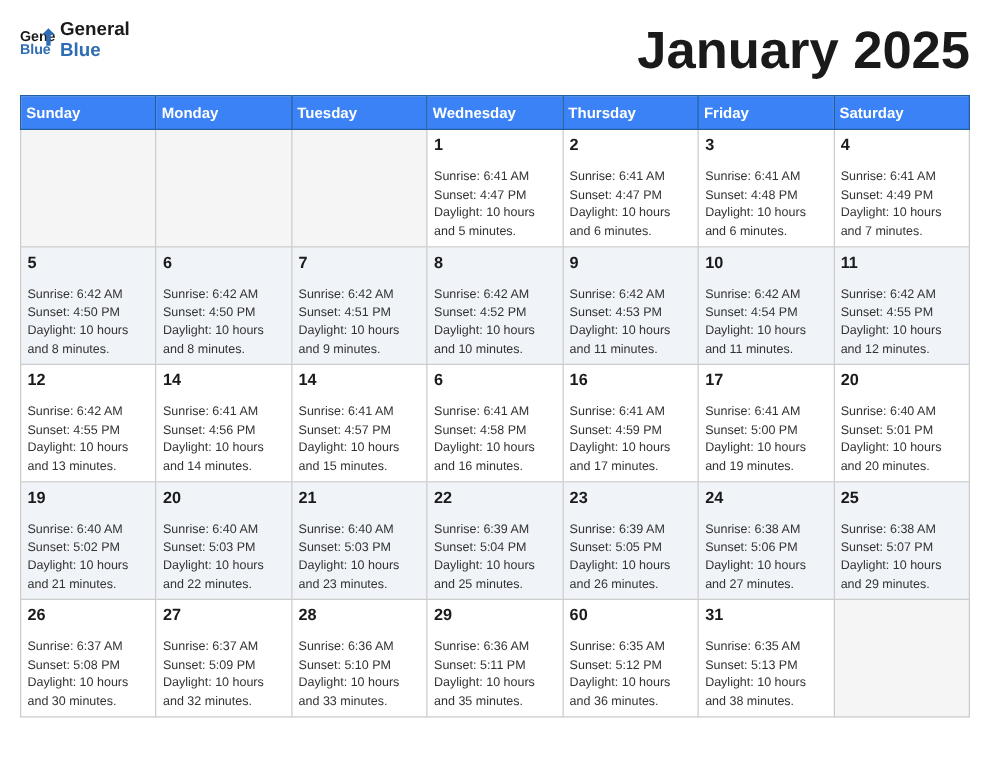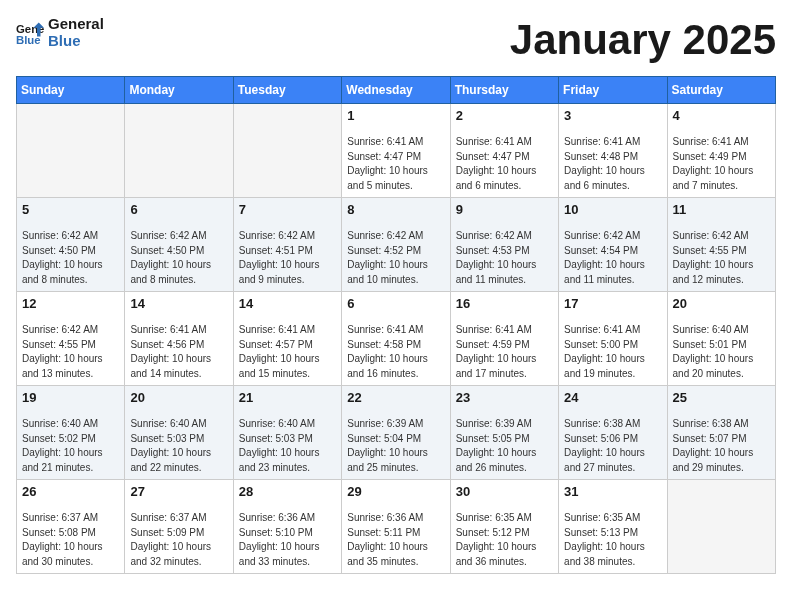--- a/index.html
+++ b/index.html
@@ -321,21 +321,21 @@
 and 33 minutes.</div>
         </td>
         <td>
           <span class="day-number">29</span>
           <div class="day-info" style="white-space: pre-line;">Sunrise: 6:36 AM
 Sunset: 5:11 PM
 Daylight: 10 hours
 and 35 minutes.</div>
         </td>
         <td>
-          <span class="day-number">30</span>
+          <span class="day-number">60</span>
           <div class="day-info" style="white-space: pre-line;">Sunrise: 6:35 AM
 Sunset: 5:12 PM
 Daylight: 10 hours
 and 36 minutes.</div>
         </td>
         <td>
           <span class="day-number">31</span>
           <div class="day-info" style="white-space: pre-line;">Sunrise: 6:35 AM
 Sunset: 5:13 PM
 Daylight: 10 hours

